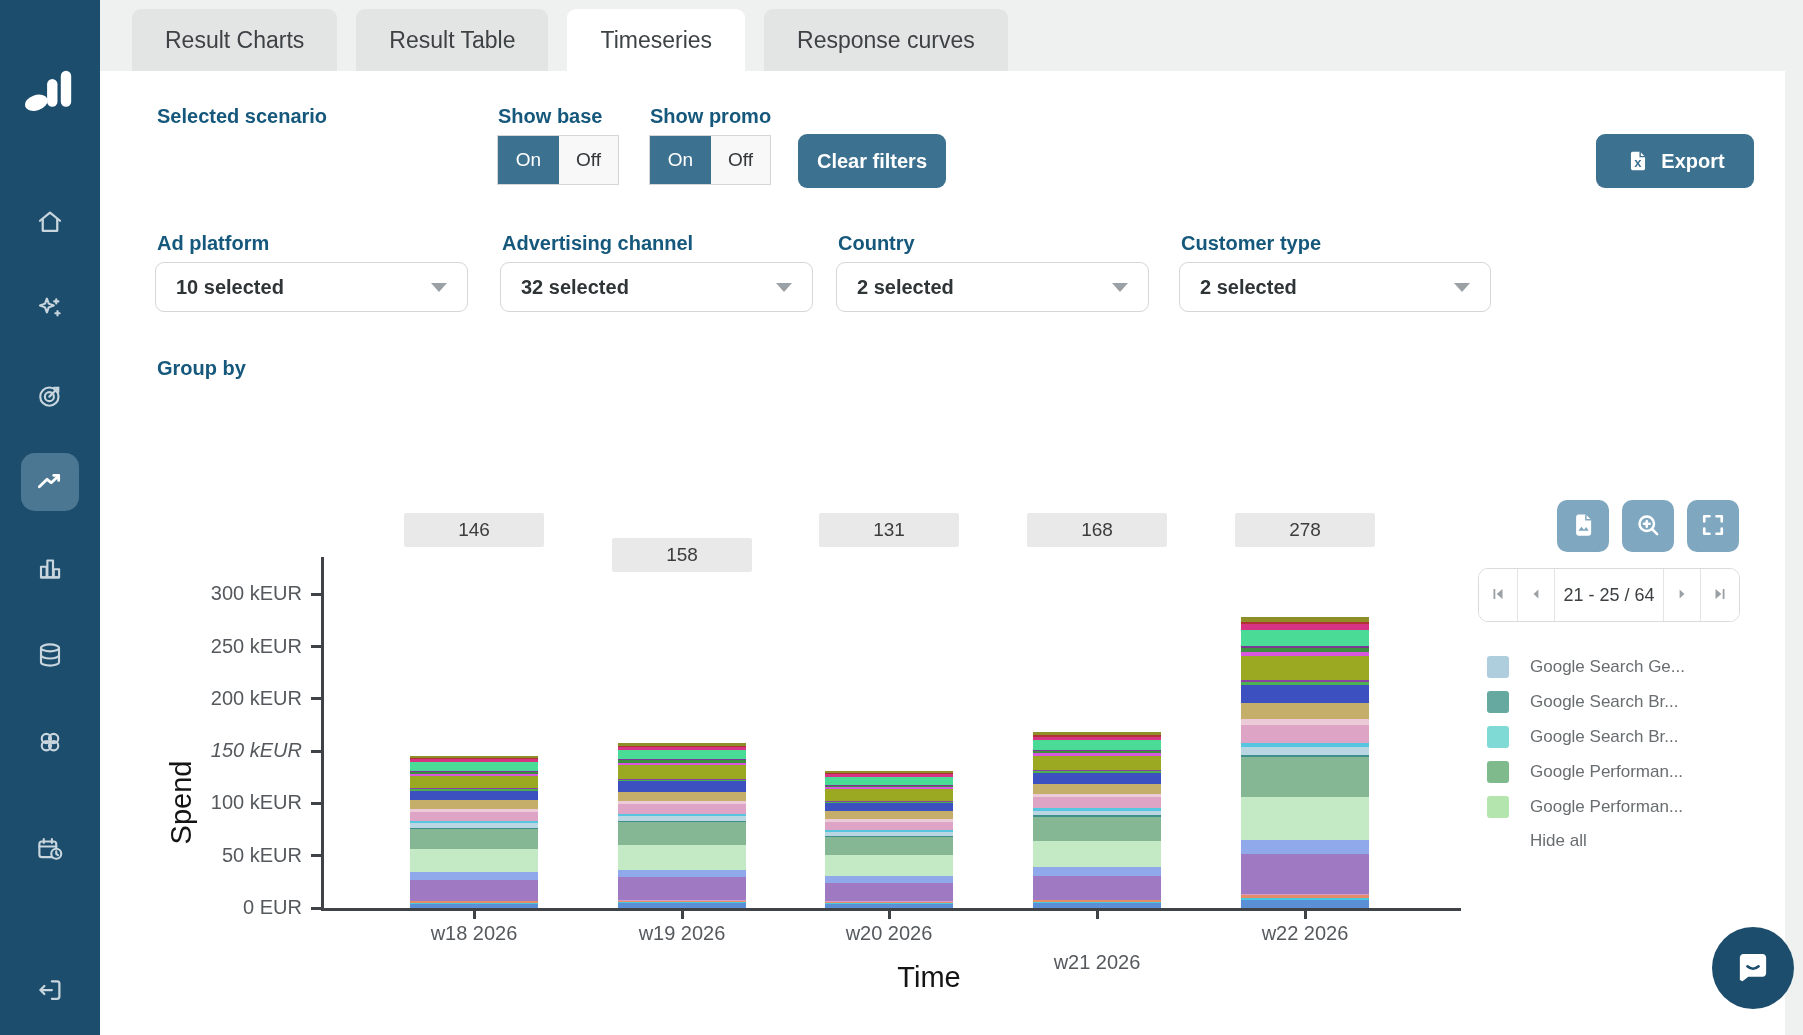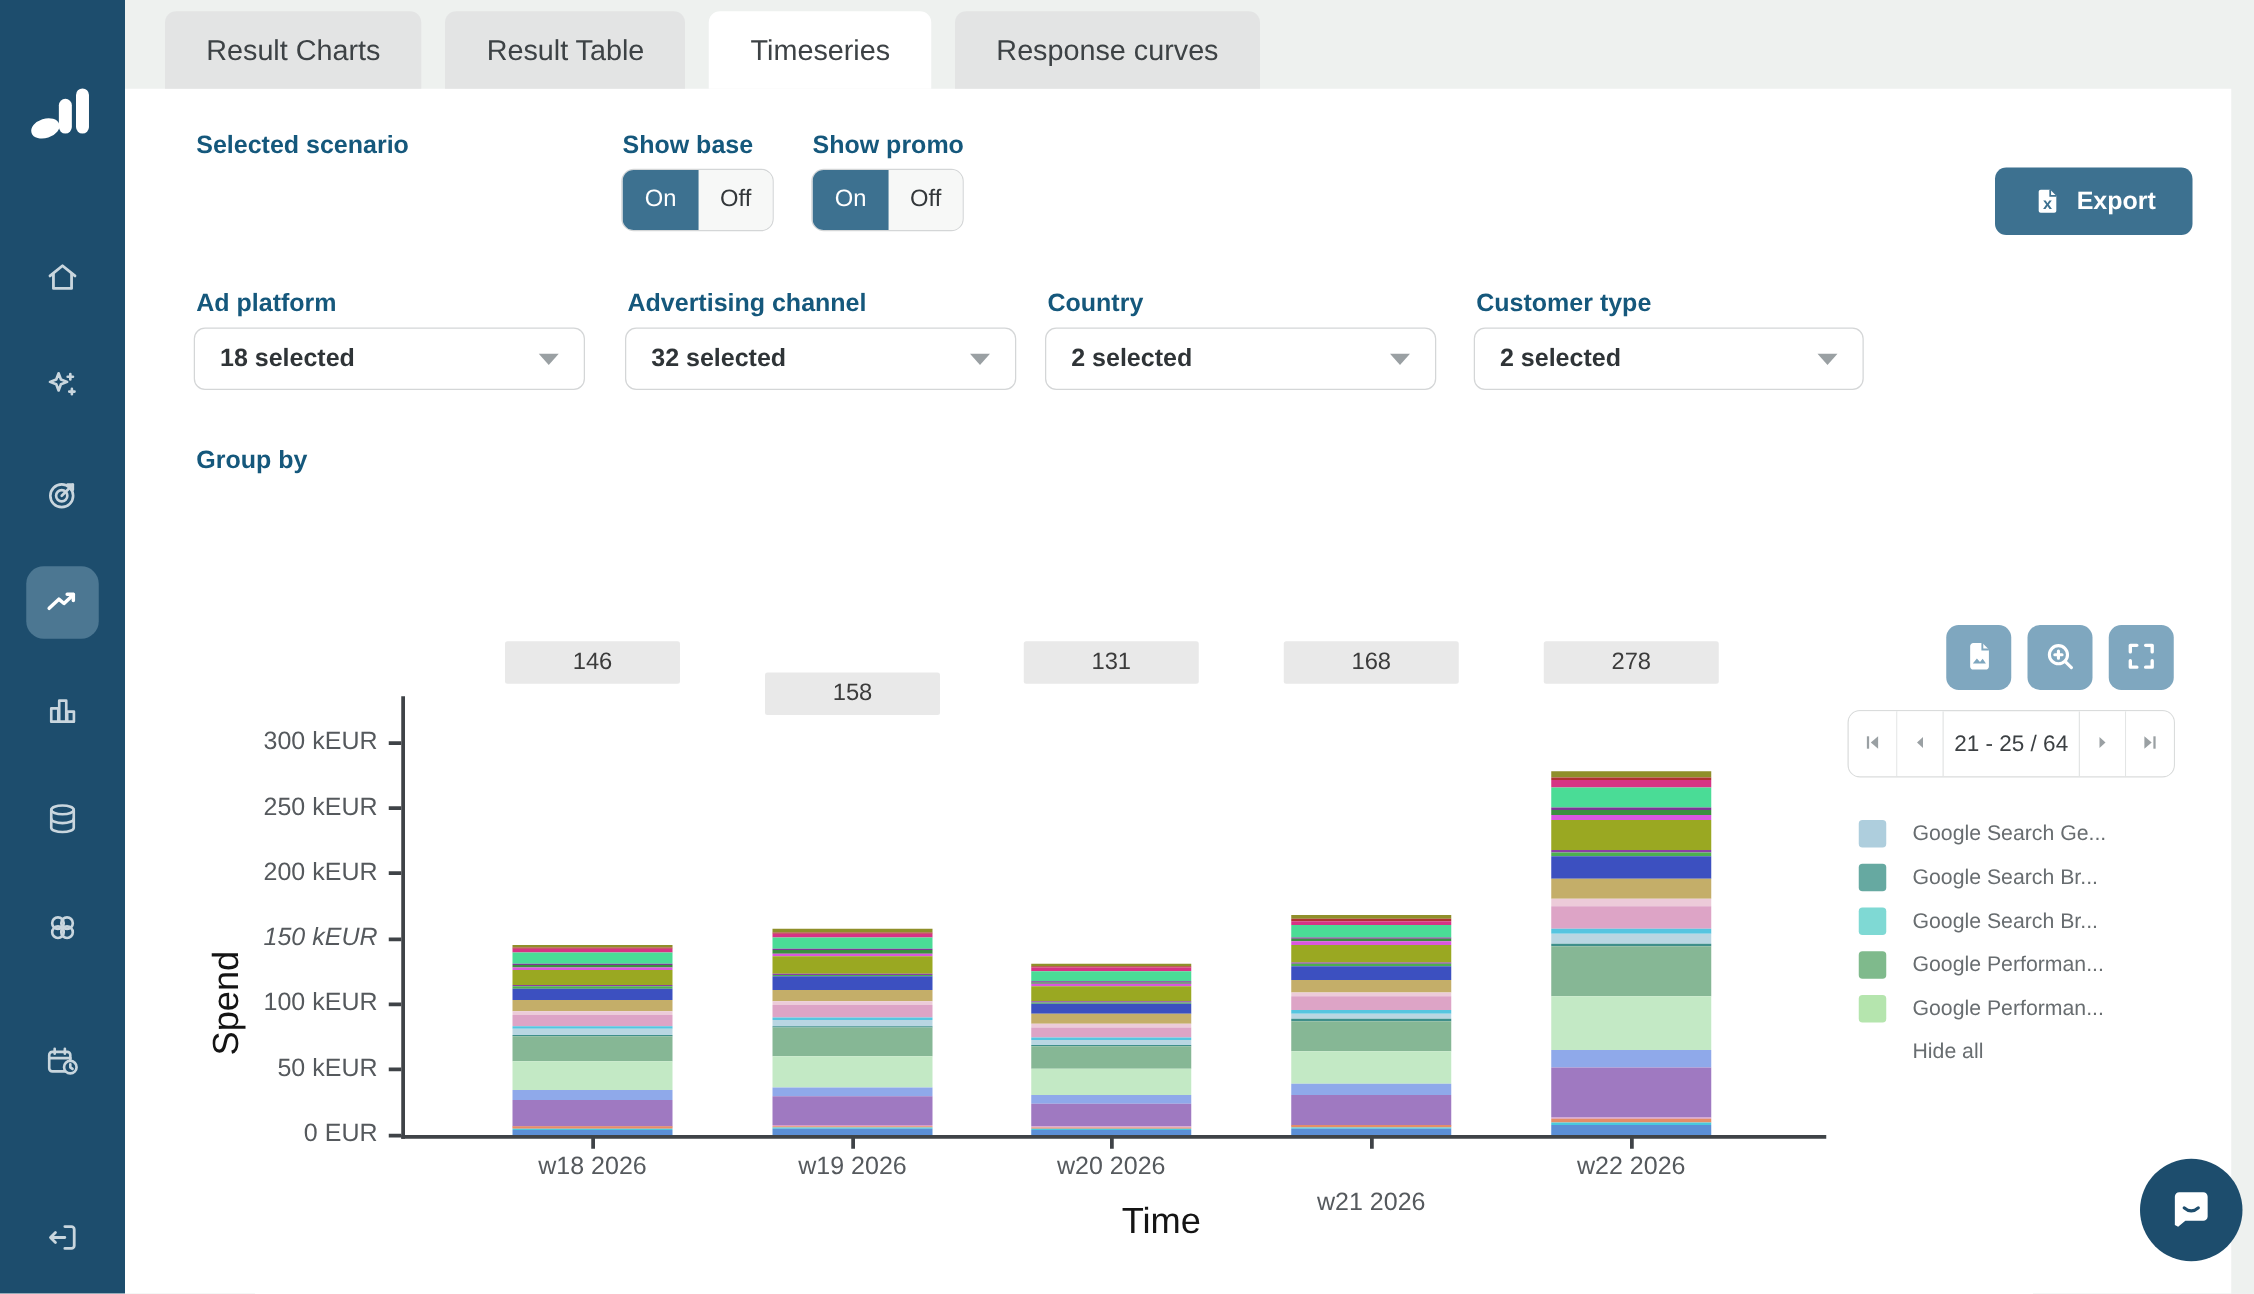--- a/index.html
+++ b/index.html
@@ -22,21 +22,21 @@
   .tab.active { background:#ffffff; }
   
   .content { position:absolute; left:100px; top:71px; width:1685px; height:964px; background:#ffffff; }
   .flabel { position:absolute; font-size:20px; font-weight:700; color:#15587c; }
   .dropdown { position:absolute; height:50px; background:#fff; border:1px solid #d4d6d7; border-radius:9px;
               display:flex; align-items:center; padding:0 20px; cursor:pointer; }
   .dropdown .val { font-size:20px; color:#2f3437; }
   .dropdown.bold .val { font-weight:700; }
   .chev { position:absolute; right:20px; top:50%; margin-top:-4px; width:0; height:0;
           border-left:8px solid transparent; border-right:8px solid transparent; border-top:9px solid #9aa0a3; }
-  .toggle { position:absolute; height:50px; display:flex; border:1px solid #d4d6d7; border-radius:10px; overflow:hidden; }
+  .toggle { position:absolute; height:50px; display:flex; border:1px solid #d4d6d7; border-radius:0; overflow:hidden; }
   .tg { display:flex; align-items:center; justify-content:center; font-size:19px; cursor:pointer; }
   .tg.on  { width:61px; background:#3d7190; color:#fff; }
   .tg.off { width:59px; background:#f7f8f7; color:#33373a; }
   .btn { position:absolute; background:#3d7190; color:#fff; border:none; border-radius:9px;
          font-family:inherit; font-size:20px; font-weight:700; cursor:pointer;
          display:flex; align-items:center; justify-content:center; gap:10px; }
   
   .totbox { position:absolute; width:140px; height:34px; background:#e9e9e9; border-radius:2px;
             display:flex; align-items:center; justify-content:center; font-size:19px; color:#3c3c3c; }
   .axis-v { position:absolute; width:3px; background:#3f4347; }
@@ -177,35 +177,38 @@
       <div class="tg on">On</div>
       <div class="tg off">Off</div>
     </div>
 
     <div class="flabel" style="left:550px; top:34px">Show promo</div>
     <div class="toggle" style="left:549px; top:64px">
       <div class="tg on">On</div>
       <div class="tg off">Off</div>
     </div>
 
+    <button class="btn" style="left:698px; top:63px; width:148px; height:54px">
+      <span>Clear filters</span>
+    </button>
 
     <button class="btn" style="left:1496px; top:63px; width:158px; height:54px">
       <span style="display:flex">
         <svg width="26" height="26" viewBox="0 0 24 24">
           <path d="M7 3.5h7l4.5 4.5v11c0 .8-.7 1.5-1.5 1.5H7c-.8 0-1.5-.7-1.5-1.5V5c0-.8.7-1.5 1.5-1.5z" fill="#ffffff"></path>
           <path d="M14 3.5V8h4.5" fill="none" stroke="#3d7190" stroke-width="1.3"></path>
           <text x="8.6" y="17.6" font-size="12" font-weight="bold" fill="#3d7190" font-family="Liberation Sans, sans-serif">x</text>
         </svg>
       </span>
       <span>Export</span>
     </button>
 
     <div class="flabel" style="left:57px; top:161px">Ad platform</div>
     <div class="dropdown bold" style="left:55px; top:191px; width:313px">
-      <span class="val">18 selected</span>
+      <span class="val">10 selected</span>
       <span class="chev"></span>
     </div>
 
     <div class="flabel" style="left:402px; top:161px">Advertising channel</div>
     <div class="dropdown bold" style="left:400px; top:191px; width:313px">
       <span class="val">32 selected</span>
       <span class="chev"></span>
     </div>
 
     <div class="flabel" style="left:738px; top:161px">Country</div>

